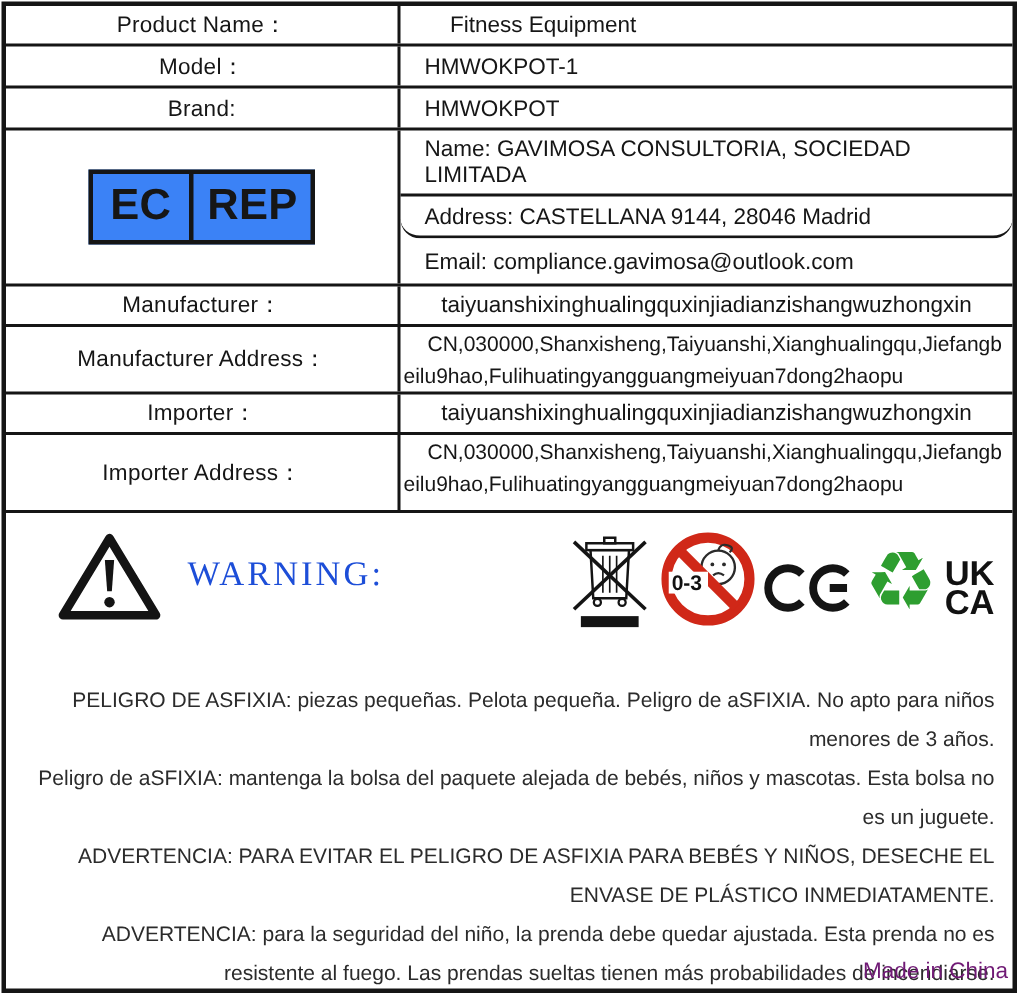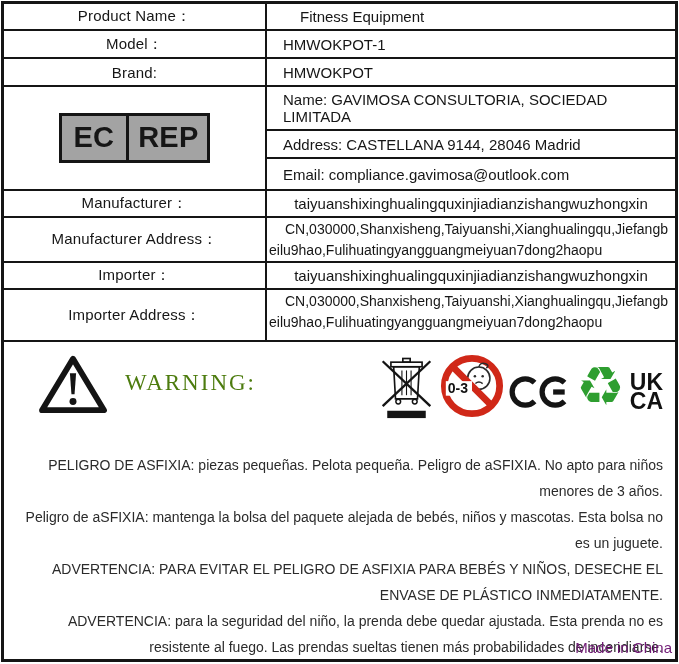--- a/index.html
+++ b/index.html
@@ -35,42 +35,42 @@
     word-break:break-all; text-indent:16px; text-align:left;
   }
   .h-r1 { height:27px;gap:17px; } .h-r2 { height:28px; } .h-r3 { height:28px; }
   .h-ecrep { height:104px; }
   .h-m1 { height:27px; } .h-m2 { height:45px; }
   .h-m3 { height:27px; } .h-m4 { height:52px; }
 
   
   .ecrep-box {
     display:flex; align-items:stretch;
-    border:3px solid #151515; background:#a3a3a3;
+    border:3px solid #151515; background:#3b82f6;
     font-weight:bold; font-size:29px; line-height:1;
   }
   .ecrep-box .seg { padding:7px 12px 8px 12px; }
   .ecrep-box .seg.rep { border-left:3px solid #151515; padding:7px 9px 8px 9px; }
   .ecrep-rows { flex:1 1 auto; display:flex; flex-direction:column; }
   .ecrep-subrow {
     display:flex; align-items:center; padding-left:16px; font-size:15px;
   }
   .ecrep-subrow.r-name  { height:44px; border-bottom:2px solid #151515; }
-  .ecrep-subrow.r-addr  { height:28px; border-bottom:2px solid #151515; }
+  .ecrep-subrow.r-addr  { height:28px; border-bottom:2px solid #151515;border-radius:13px; }
   .ecrep-subrow.r-email { flex:1 1 auto; }
 
   
   .warning-box { position:relative; flex:1 1 auto; overflow:hidden; }
   .warn-head {
     display:flex; align-items:flex-start;
     padding:11px 10px 0 34px;
   }
   .warn-title {
     font-family:"Liberation Serif", serif;
-    font-size:23px; letter-spacing:2px; color:#4d7c0f;
+    font-size:23px; letter-spacing:2px; color:#1d4ed8;
     margin:17px 0 0 17px; font-weight:400;
   }
   .spacer { flex:1 1 auto; }
   .icon-row { display:flex; align-items:center; gap:5px; padding-right:2px; }
   .ukca {
     font-weight:bold; font-size:23px; line-height:19px;
     letter-spacing:0; margin-top:7px; color:#111;
     font-family:"Liberation Sans", sans-serif;
   }
   .recycle {

